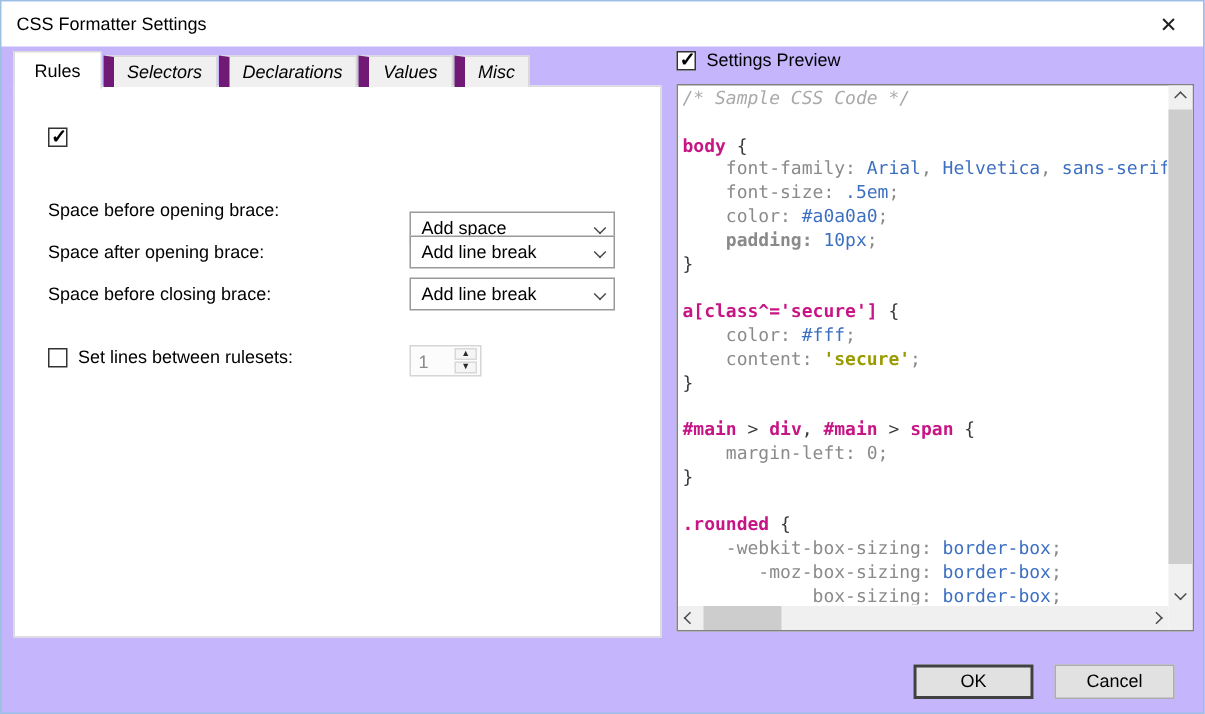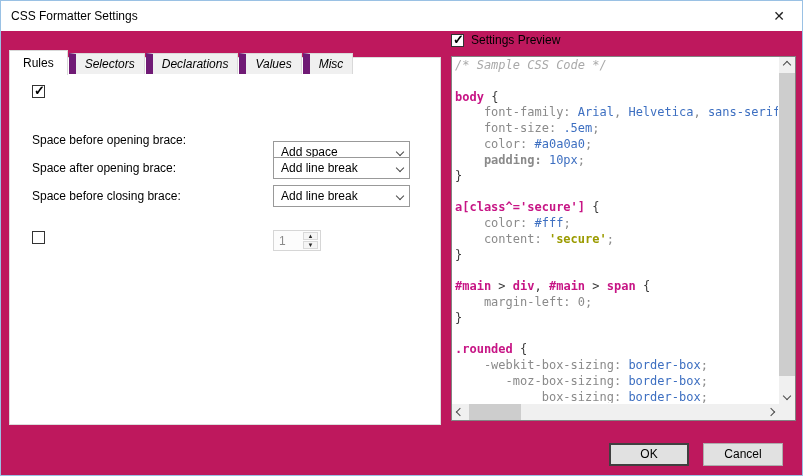--- a/index.html
+++ b/index.html
@@ -2,30 +2,30 @@
 <html><head>
 <meta charset="utf-8">
 <style>
   * { box-sizing: border-box; }
   html,body { margin:0; padding:0; }
   body {
     width:803px; height:476px; position:relative; overflow:hidden;
     font-family:"Liberation Sans", sans-serif; font-size:12px; color:#000;
     background:#fff;
   }
-  .dialog { position:absolute; inset:0; background:#be185d; border:1px solid #9ac1e4; }
+  .dialog { position:absolute; inset:0; background:#c4b5fd; border:1px solid #9ac1e4; }
 
   
   .titlebar { position:absolute; left:0; top:0; right:0; height:30px; background:#ffffff; }
   .title { position:absolute; left:10px; top:8px; font-size:12px; }
   .close-btn { position:absolute; right:2px; top:0; width:42px; height:29px;
     display:flex; align-items:center; justify-content:center; font-size:14px; color:#222; cursor:default; }
 
   
-  .tabs { position:absolute; left:8px; top:49px; height:24px; display:flex; align-items:flex-end; z-index:3; }
+  .tabs { position:absolute; left:8px; top:33px; height:24px; display:flex; align-items:flex-end; z-index:3; }
   .tab { height:21px; line-height:20px; padding:0 9px; background:#f0f0f0;
     border:1px solid #d9d9d9; border-bottom:none; margin-right:0; font-size:12px; }
   .tab + .tab { border-left:7px solid #701a75; margin-left:1px;font-style:italic; }
   .tab.active { height:25px; line-height:24px; padding:0 13px; background:#ffffff; position:relative; top:1px; }
 
   
   .panel { position:absolute; left:8px; top:56px; width:432px; height:368px;
     background:#ffffff; border:1px solid #dcdcdc; z-index:1; }
 
   .cb-row { position:absolute; display:flex; align-items:center; }
@@ -121,20 +121,21 @@
             <span class="chv down"></span>
           </span></div>
         <div class="row-label" style="top: 131px;">Space before closing brace:</div>
         <div class="combo" style="top: 127px;"><span>Add line break</span><span class="chev-box">
             <span class="chv down"></span>
           </span></div>
       </div>
 
     <div class="cb-row" style="left:22px; top:173px;">
       <span class="cb" id="cb-lines"></span>
+      <span class="cb-label">Set lines between rulesets:</span>
     </div>
 
     <div class="spinner">
       <span class="val">1</span>
       <div class="spin-btns">
         <div class="spin-btn">▲</div>
         <div class="spin-btn">▼</div>
       </div>
     </div>
   </div>

